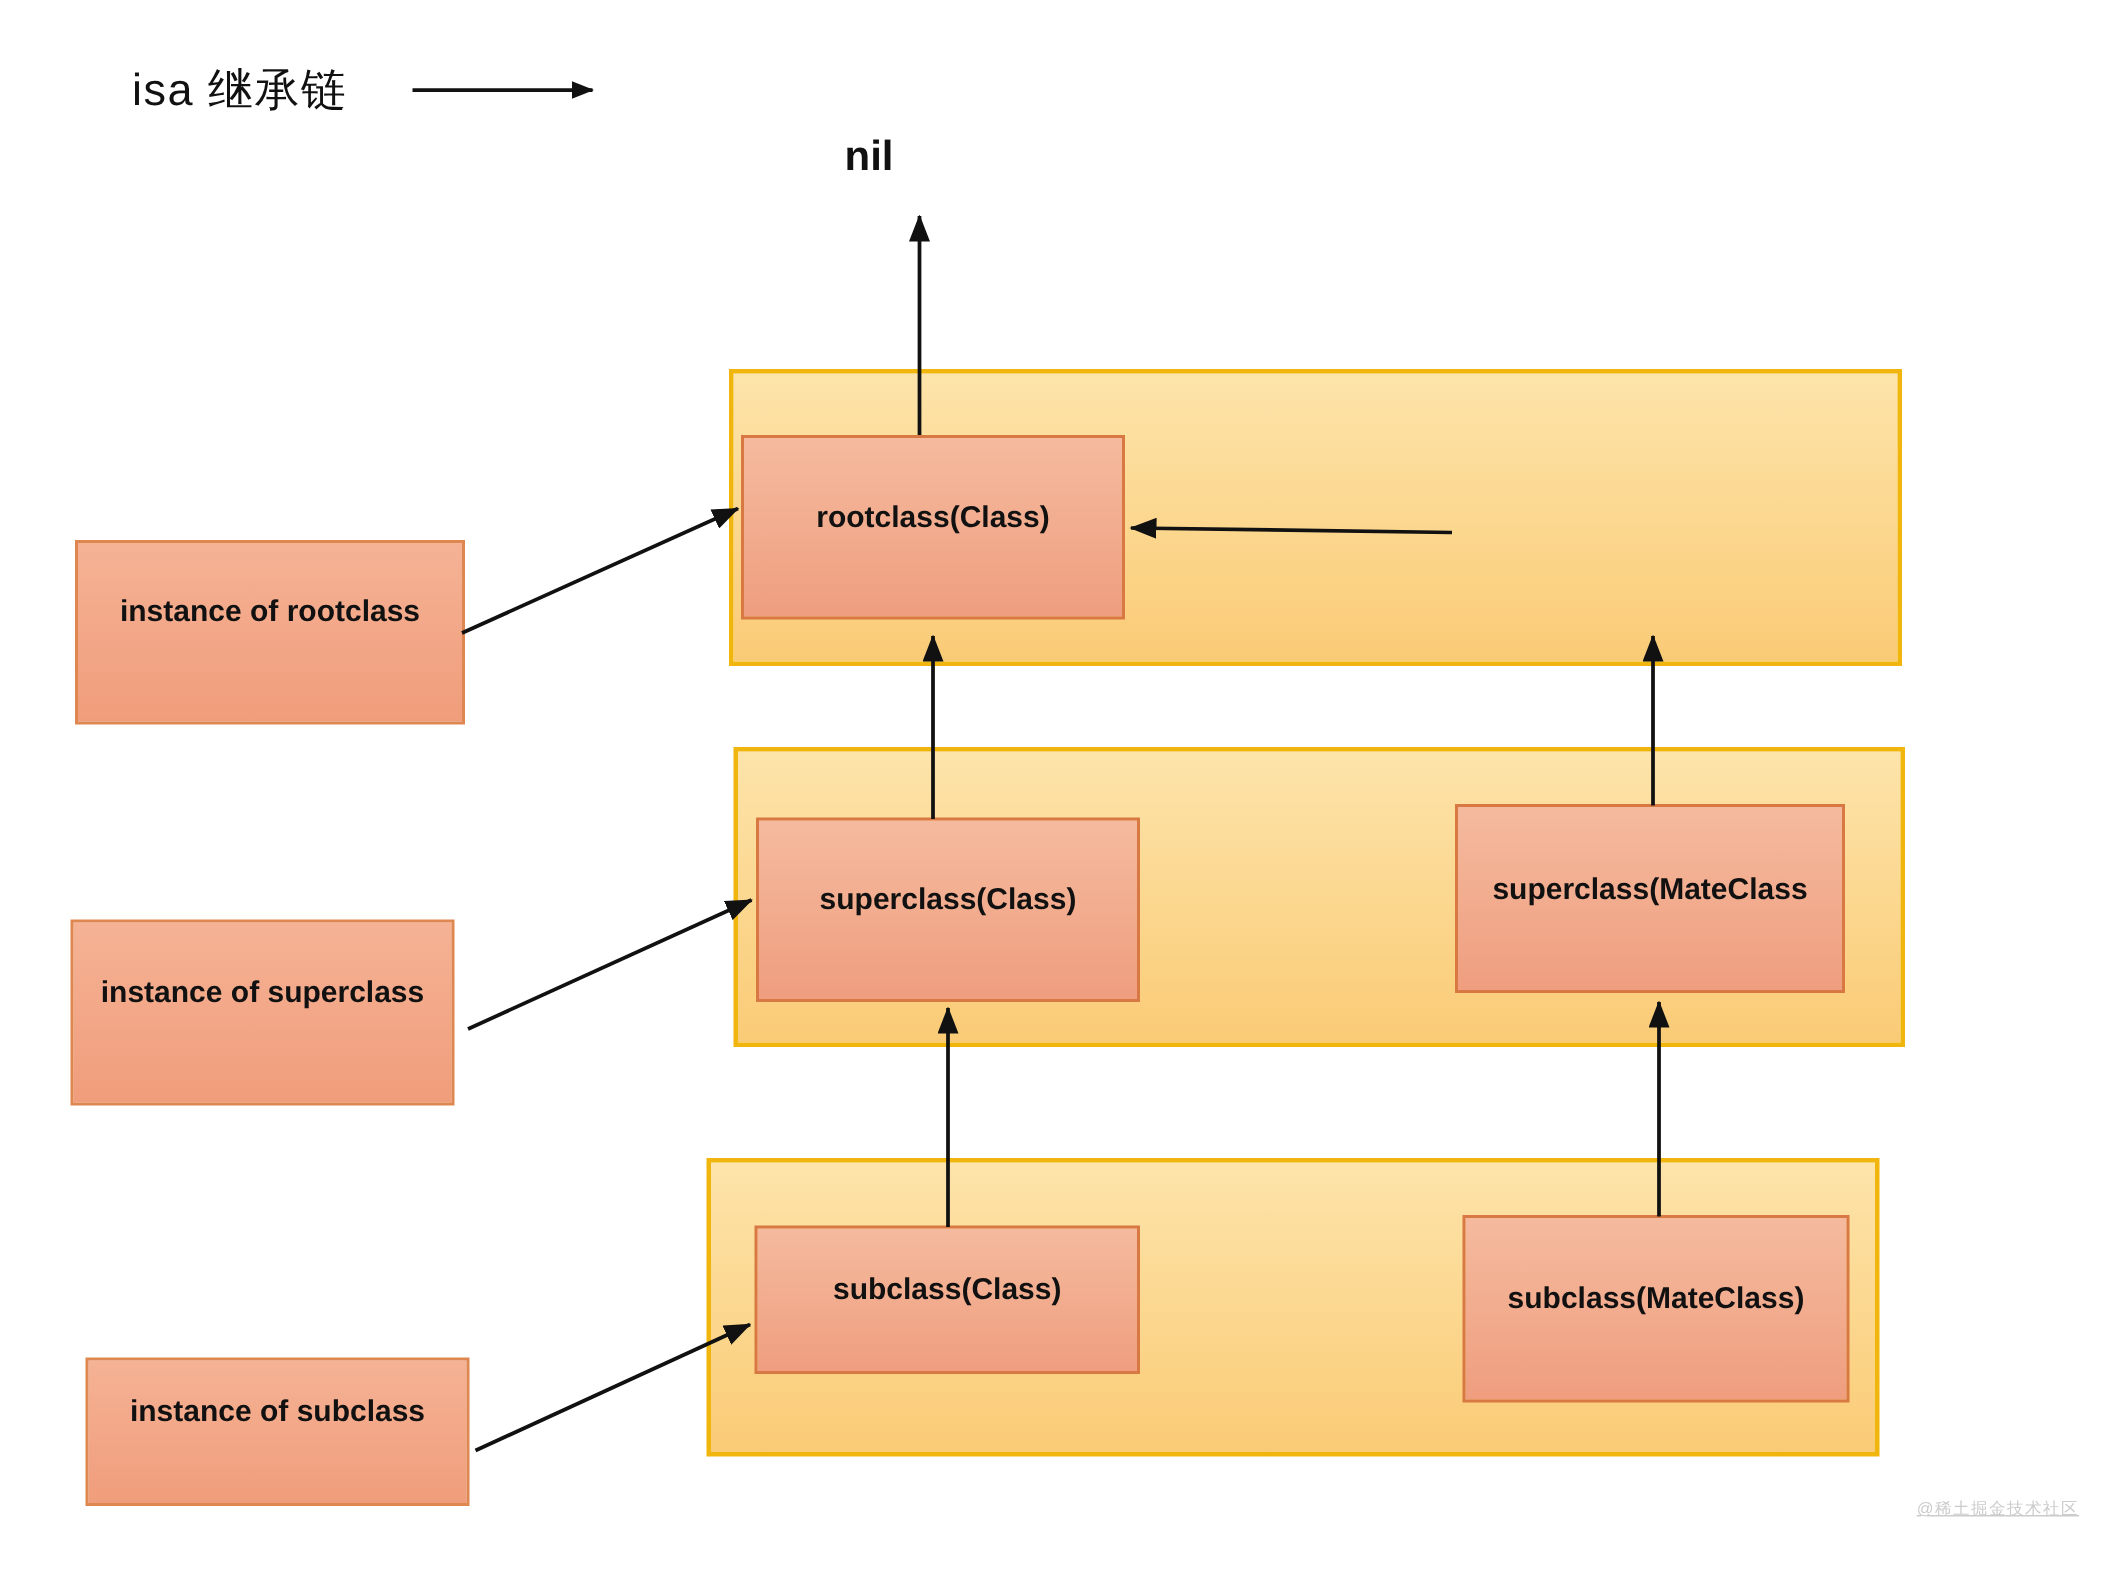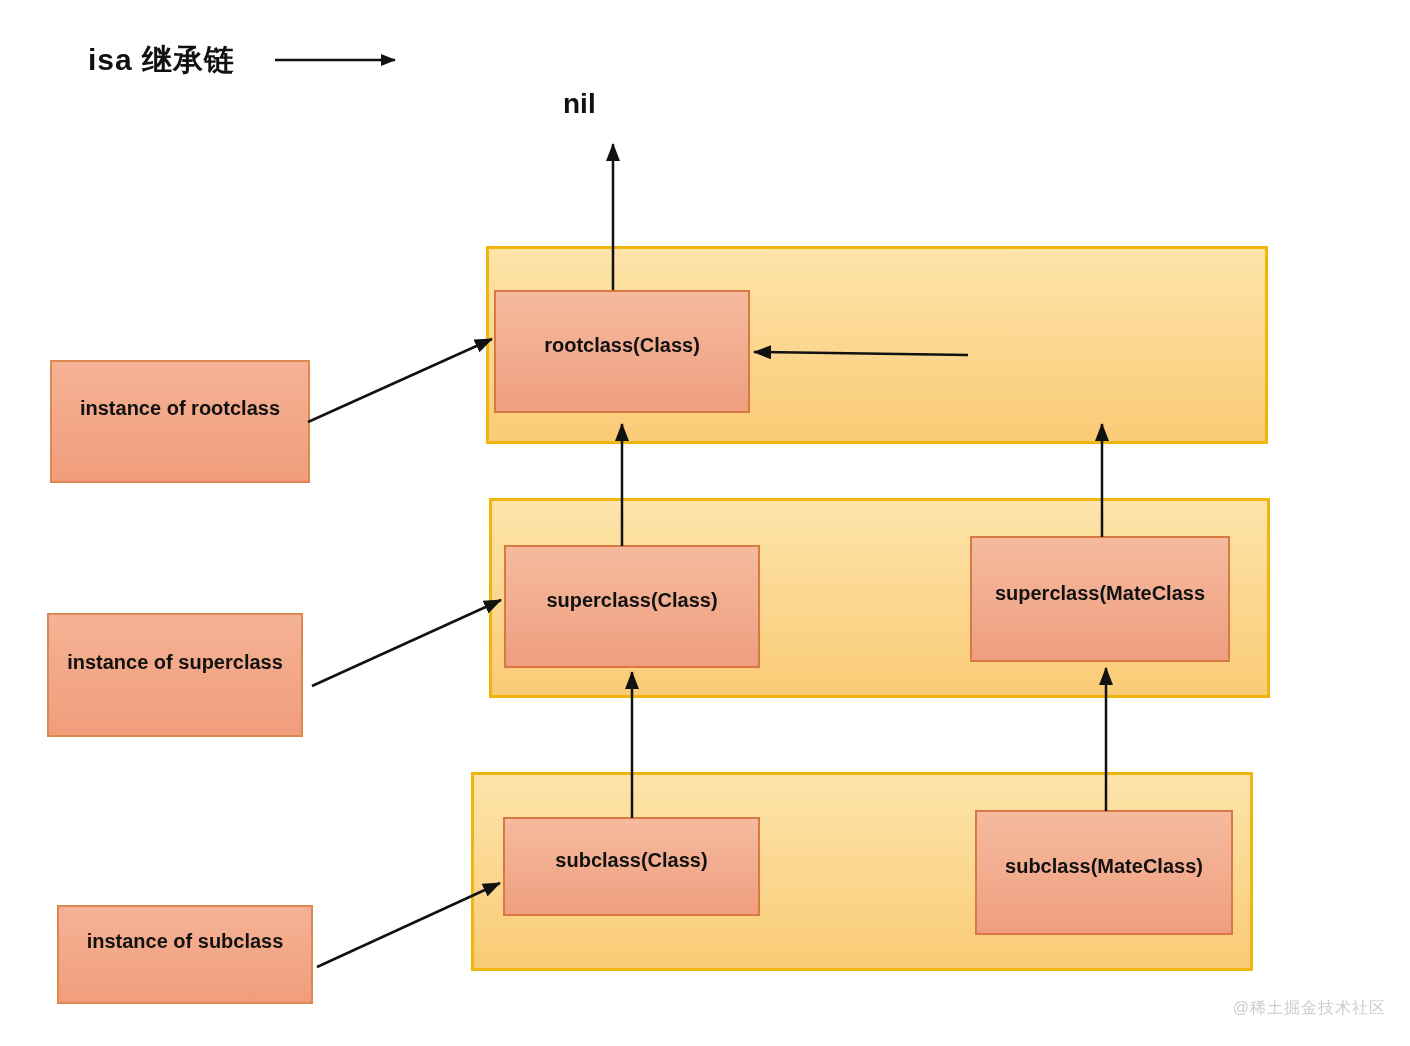--- a/index.html
+++ b/index.html
@@ -1,21 +1,21 @@
 <!DOCTYPE html>
 <html><head>
 <meta charset="utf-8">
 <style>
   html,body{margin:0;padding:0;background:#ffffff;}
   .stage{
     position:relative;width:1410px;height:1046px;background:#ffffff;overflow:hidden;
     font-family:"Liberation Sans","DejaVu Sans",sans-serif;
   }
   .title{
-    position:absolute;left:88px;top:40px;font-size:30px;font-weight:bold;color:#111;
+    position:absolute;left:88px;top:40px;font-size:30px;font-weight:normal;color:#111;
     letter-spacing:1px;
   }
   .nil{
     position:absolute;left:563px;top:88px;width:100px;text-align:left;
     font-size:28px;font-weight:bold;color:#111;
   }
   .container{
     position:absolute;
     background:linear-gradient(180deg,#FDE4AA 0%,#FACB76 100%);
     border:3px solid #F1B60E;
@@ -35,21 +35,21 @@
     background:linear-gradient(180deg,#F5B295 0%,#F09D7B 100%);
     border:2.5px solid #DF8750;
     box-sizing:border-box;
     display:flex;align-items:center;justify-content:center;
     padding-bottom:26px;
     font-size:20px;font-weight:bold;color:#111;
   }
   .arrows{position:absolute;left:0;top:0;width:1410px;height:1046px;pointer-events:none;}
   .watermark{
     position:absolute;right:24px;top:998px;
-    font-size:16px;color:#CCCCCC;letter-spacing:1px;
+    font-size:11px;color:#CCCCCC;letter-spacing:1px;text-decoration:underline;
   }
 </style>
 </head>
 <body>
 
 <div class="stage">
 
   <div class="title">isa 继承链</div>
   <div class="nil">nil</div>
 

